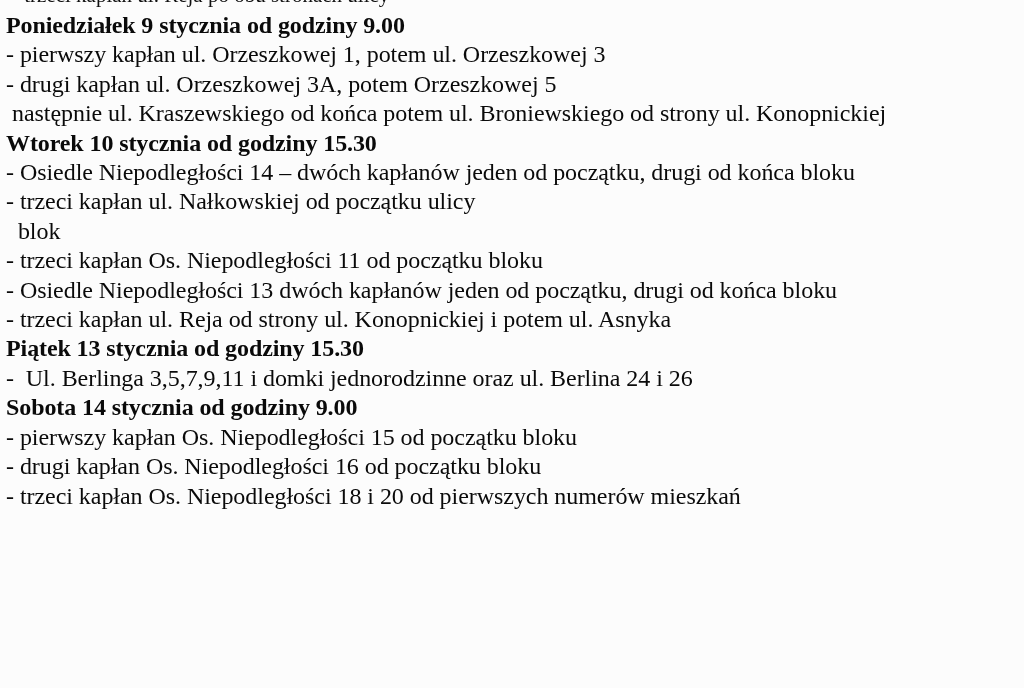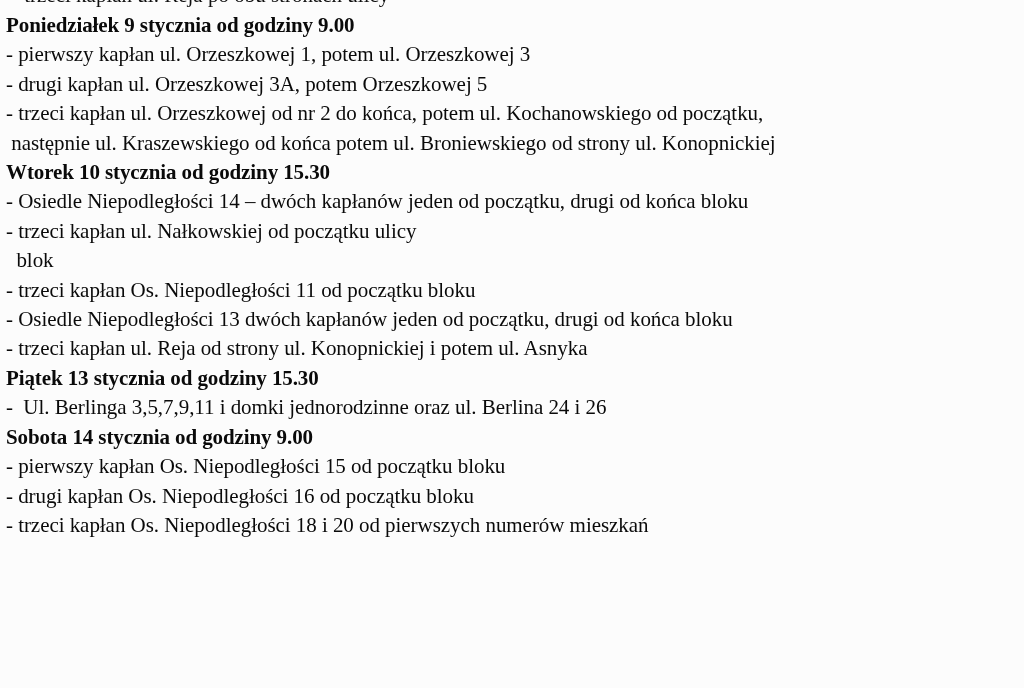--- a/index.html
+++ b/index.html
@@ -33,21 +33,21 @@
   .clipped-top .ghost {
     position: absolute;
     left: 6px;
     top: -19px;
     font-size: 21px;
     line-height: 29px;
     white-space: nowrap;
     color: #111;
   }
   .line {
-    font-size: 21px;
+    font-size: 24px;
     line-height: 29.4px;
     white-space: pre;
     letter-spacing: -0.05px;
     color: #0a0a0a;
   }
   .line.heading {
     font-weight: bold;
     letter-spacing: -0.1px;
   }
   .line.entry {
@@ -63,21 +63,20 @@
 <div class="page">
 
   <div class="clipped-top">
     <div class="ghost">- trzeci kapłan ul. Reja po obu stronach ulicy</div>
   </div>
 
   <div id="lines">
       <div class="line heading">Poniedziałek 9 stycznia od godziny 9.00</div>
       <div class="line entry">- pierwszy kapłan ul. Orzeszkowej 1, potem ul. Orzeszkowej 3</div>
       <div class="line entry">- drugi kapłan ul. Orzeszkowej 3A, potem Orzeszkowej 5</div>
-      <div class="line entry">- trzeci kapłan ul. Orzeszkowej od nr 2 do końca, potem ul. Kochanowskiego od początku,</div>
       <div class="line cont"> następnie ul. Kraszewskiego od końca potem ul. Broniewskiego od strony ul. Konopnickiej</div>
       <div class="line heading">Wtorek 10 stycznia od godziny 15.30</div>
       <div class="line entry">- Osiedle Niepodległości 14 – dwóch kapłanów jeden od początku, drugi od końca bloku</div>
       <div class="line entry">- trzeci kapłan ul. Nałkowskiej od początku ulicy</div>
       <div class="line cont">  blok</div>
       <div class="line entry">- trzeci kapłan Os. Niepodległości 11 od początku bloku</div>
       <div class="line entry">- Osiedle Niepodległości 13 dwóch kapłanów jeden od początku, drugi od końca bloku</div>
       <div class="line entry">- trzeci kapłan ul. Reja od strony ul. Konopnickiej i potem ul. Asnyka</div>
       <div class="line heading">Piątek 13 stycznia od godziny 15.30</div>
       <div class="line entry">-  Ul. Berlinga 3,5,7,9,11 i domki jednorodzinne oraz ul. Berlina 24 i 26</div>

